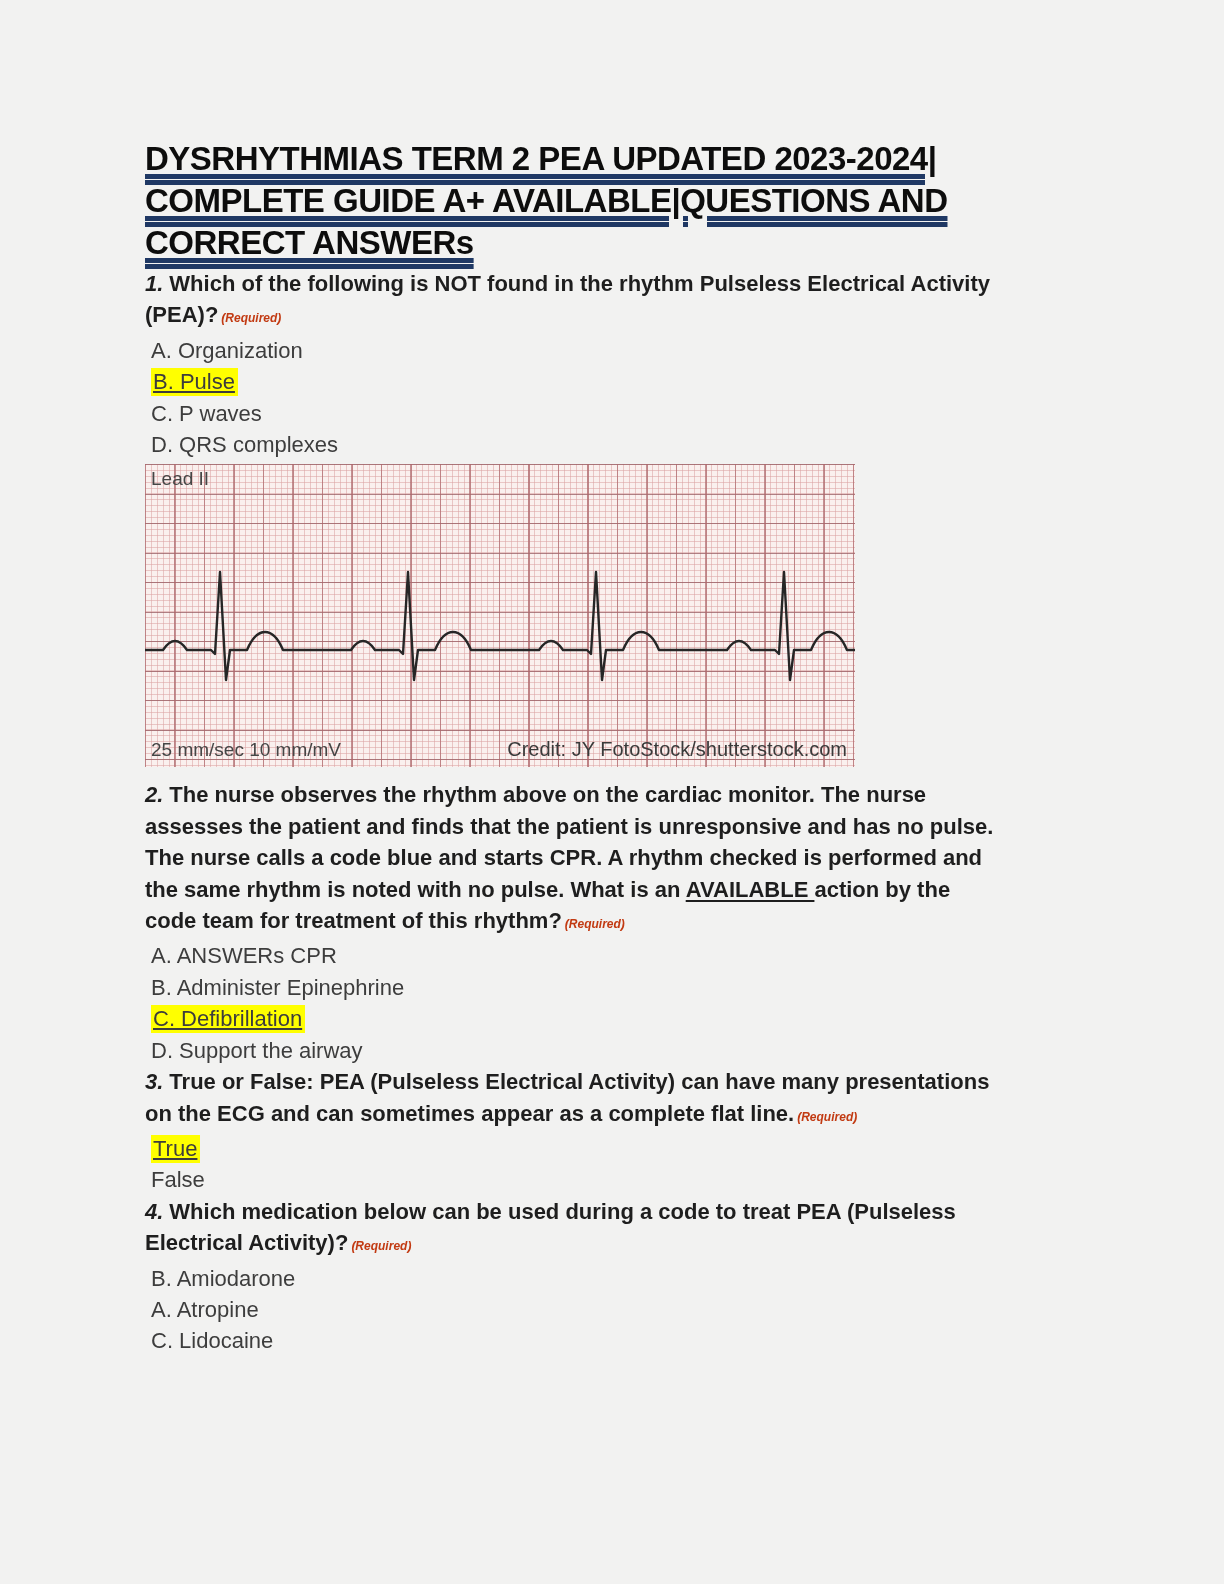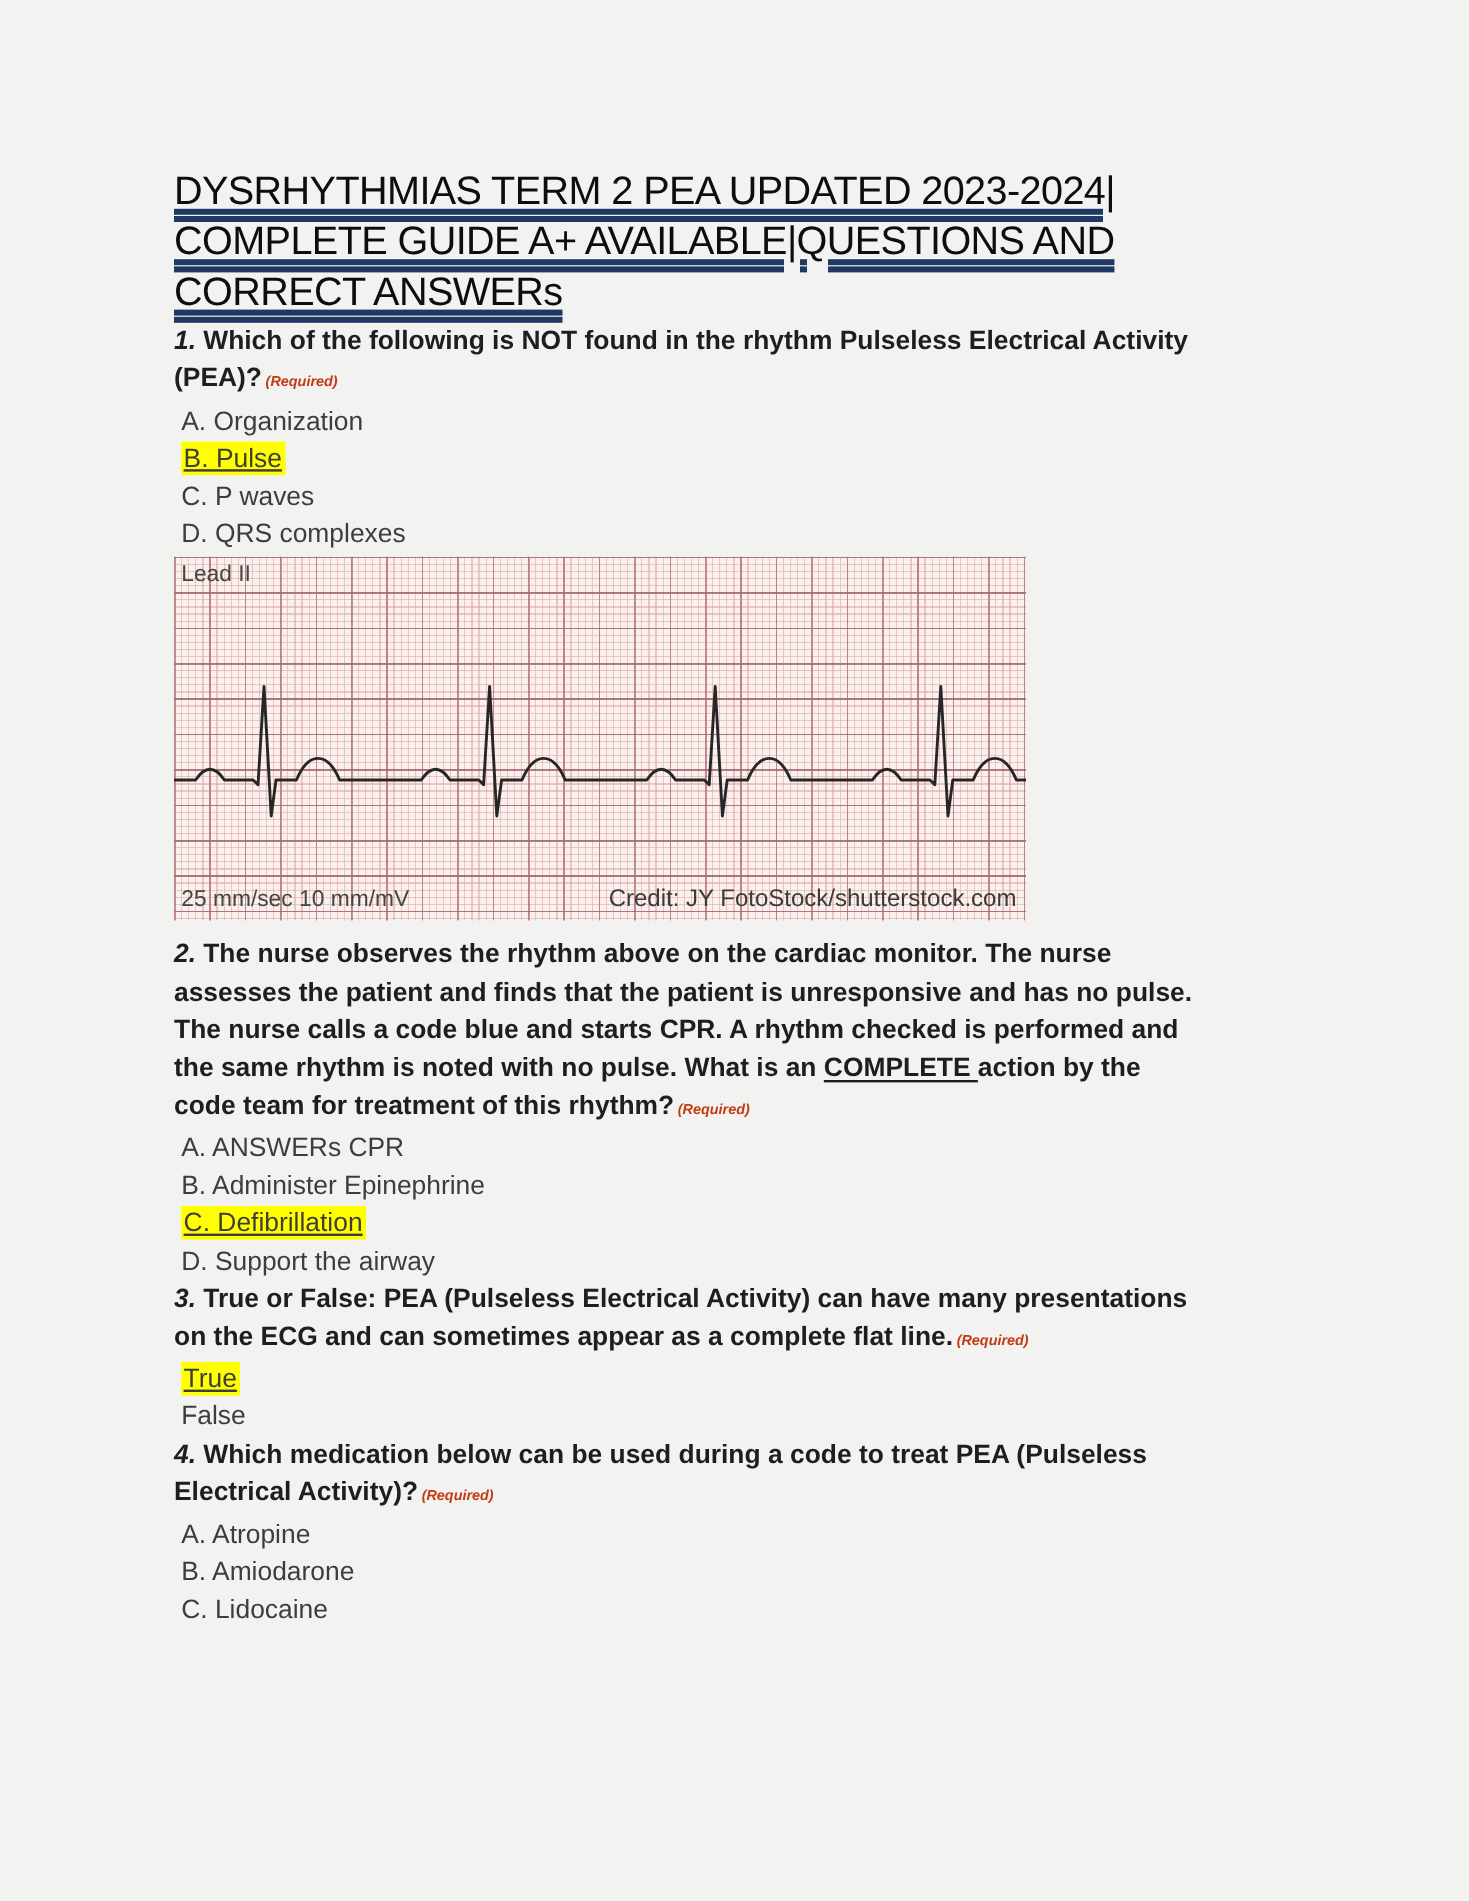--- a/index.html
+++ b/index.html
@@ -17,21 +17,21 @@
     font-family: "Liberation Sans", "DejaVu Sans", sans-serif;
     overflow: hidden;
   }
   .content {
     position: absolute;
     left: 145px; top: 138px;
     width: 936px;
   }
   .doc-title {
     font-size: 33px;
-    font-weight: 400;
+    font-weight: 700;
     letter-spacing: -0.5px;
     line-height: 42px;
     color: #0d0d0d;
     white-space: pre-line;
     text-decoration-line: underline;
     text-decoration-style: double;
     text-decoration-color: var(--title-underline);
     text-decoration-thickness: 5px;
     text-underline-offset: 4px;
     margin-bottom: 4px;
@@ -123,31 +123,31 @@
                L710,186" fill="none" stroke="#262626" stroke-width="2.4" stroke-linejoin="round" stroke-linecap="round"></path>
     </svg>
     <span class="ecg-label ecg-lead">Lead II</span>
     <span class="ecg-label ecg-cal">25 mm/sec 10 mm/mV</span>
     <span class="ecg-label ecg-credit">Credit: JY FotoStock/shutterstock.com</span>
   </div>
 
   <p class="q"><span class="qnum">2.</span><span class="qbold">The nurse observes the rhythm above on the cardiac monitor. The nurse
 assesses the patient and finds that the patient is unresponsive and has no pulse.
 The nurse calls a code blue and starts CPR. A rhythm checked is performed and
-the same rhythm is noted with no pulse. What is an </span><span class="qbold u">COMPLETE </span><span class="qbold">action by the
+the same rhythm is noted with no pulse. What is an </span><span class="qbold u">AVAILABLE </span><span class="qbold">action by the
 code team for treatment of this rhythm?</span><span class="req">(Required)</span></p>
   <div class="opt"><span>A. ANSWERs CPR</span><span class="hl"></span></div>
   <div class="opt"><span>B. Administer Epinephrine</span><span class="hl"></span></div>
   <div class="opt"><span></span><span class="hl">C. Defibrillation</span></div>
   <div class="opt"><span>D. Support the airway</span><span class="hl"></span></div>
 
   <p class="q"><span class="qnum">3.</span><span class="qbold">True or False: PEA (Pulseless Electrical Activity) can have many presentations
 on the ECG and can sometimes appear as a complete flat line.</span><span class="req">(Required)</span></p>
   <div class="opt"><span></span><span class="hl">True</span></div>
   <div class="opt"><span>False</span><span class="hl"></span></div>
 
   <p class="q"><span class="qnum">4.</span><span class="qbold">Which medication below can be used during a code to treat PEA (Pulseless
 Electrical Activity)?</span><span class="req">(Required)</span></p>
+  <div class="opt"><span>B. Amiodarone</span><span class="hl"></span></div>
   <div class="opt"><span>A. Atropine</span><span class="hl"></span></div>
-  <div class="opt"><span>B. Amiodarone</span><span class="hl"></span></div>
   <div class="opt"><span>C. Lidocaine</span><span class="hl"></span></div>
 
 </div>
 
 </body></html>

